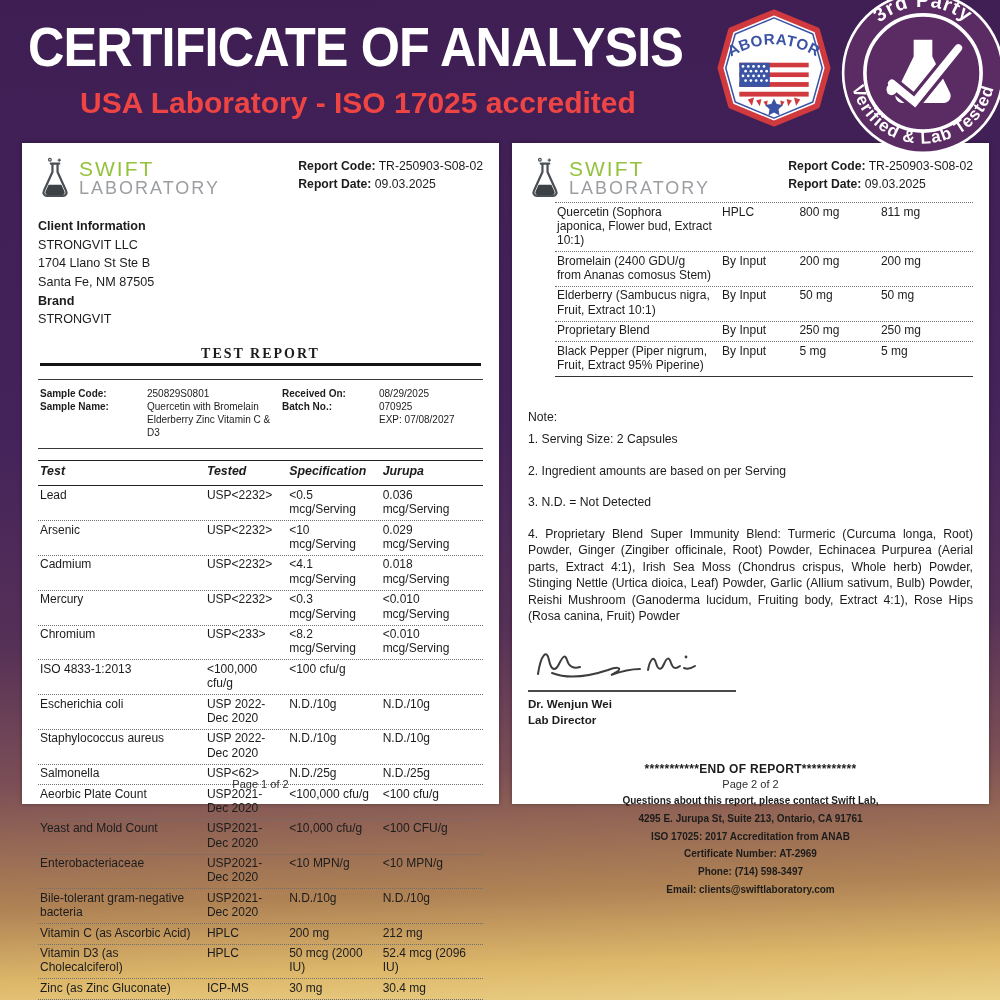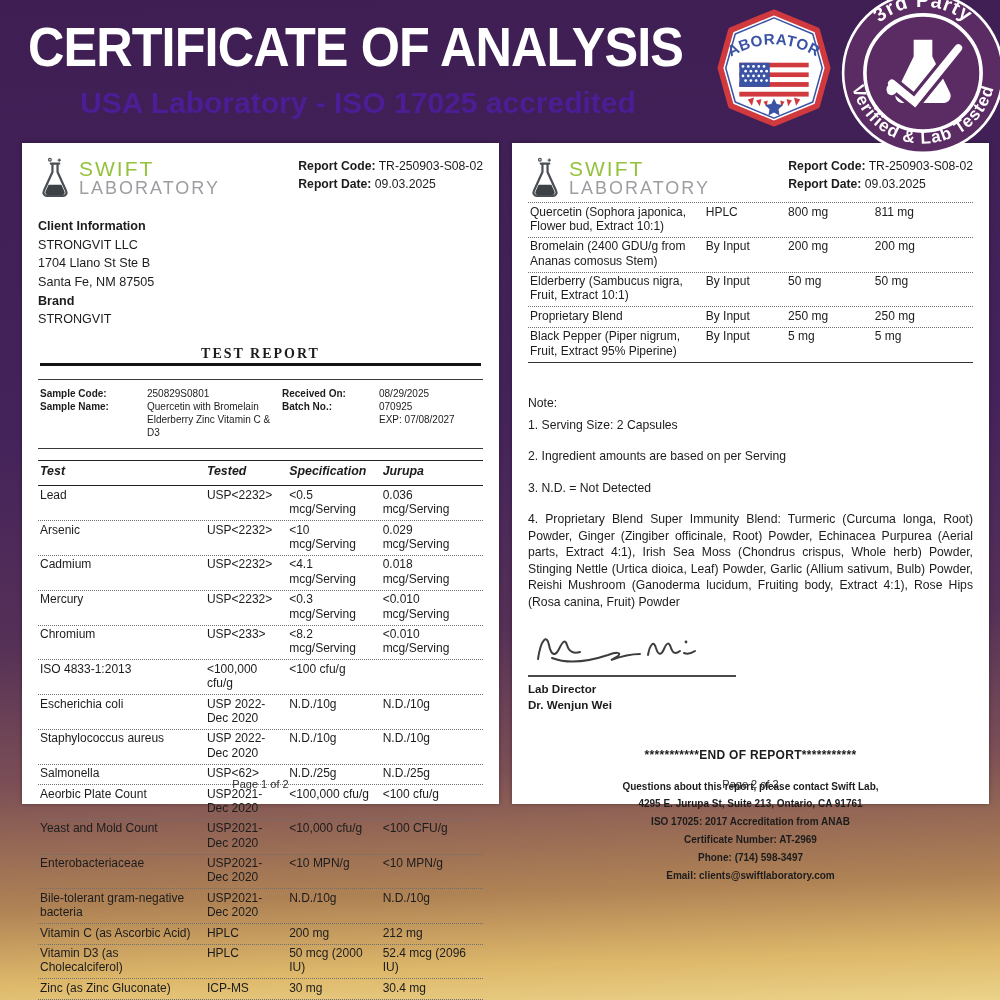--- a/index.html
+++ b/index.html
@@ -13,21 +13,21 @@
   }
 
   
   .hdr-title{
     position:absolute; left:28px; top:14px; color:#fff;
     font-size:56px; font-weight:bold; letter-spacing:-1px;
     transform:scaleX(.90); transform-origin:left top; white-space:nowrap;
   }
   .hdr-sub{
     position:absolute; left:20px; top:86px; width:676px; text-align:center;
-    color:#4c1d95; font-size:30px; font-weight:bold;
+    color:#ef4444; font-size:30px; font-weight:bold;
   }
 
   
   .flag-badge{ position:absolute; left:712px; top:8px; width:124px; height:120px; }
   .seal{ position:absolute; left:840px; top:-10px; width:166px; height:166px; z-index:5; }
 
   
   .page{
     position:absolute; top:143px; width:477px; height:661px;
     background:#fff; color:#1c1c1c; padding:13px 16px 0 16px;
@@ -66,21 +66,21 @@
   .page1 .thead, .page1 .trow{ grid-template-columns:37.5% 18.5% 21% 23%; }
   .page2 .trow{ grid-template-columns:39.5% 18.5% 19.5% 22.5%; }
   .ttable{ margin-top:11px; font-size:12px; }
   .thead{
     font-weight:bold; font-style:italic; font-size:12.4px;
     border-top:1.4px solid #222; border-bottom:1.4px solid #222;
     padding:2px 0 3px 0;
   }
   .thead > div, .trow > div{ padding:1.5px 8px 3.5px 2px; line-height:1.2; }
   .trow{ border-bottom:1px dotted #6f6f6f; }
-  .page2 .ttable{ margin-top:2px; border-top:1px dotted #6f6f6f; }
+  .page2 .ttable{ margin-top:2px; border-top:1px dotted #6f6f6f;margin-left:27px; }
   .page2 .trow:last-of-type{ border-bottom:1.6px solid #333; }
 
   .pg-foot{
     position:absolute; bottom:14px; left:0; width:100%;
     text-align:center; font-size:11px; color:#2e2e2e;
   }
 
   
   .notes{ margin-top:32px; font-size:12.2px; line-height:1.35; }
   .notes .note-h{ margin-bottom:6px; }
@@ -417,22 +417,22 @@
         <g fill="none" stroke="#3d3d3d" stroke-width="2" stroke-linecap="round">
           <path d="M10 34 C13 14 19 9 21 20 C23 30 27 32 31 24 C35 16 37 14 39 20 C41 27 46 29 52 27"></path>
           <path d="M24 33 C42 40 62 36 80 30 C88 27 94 27 90 31 L83 35 C94 31 104 29 112 29"></path>
           <path d="M120 30 C122 19 126 15 128 23 C130 30 133 31 136 24 C139 17 141 17 143 23 C145 29 148 29 152 26"></path>
           <path d="M156 28 q5 2 11 -2"></path>
         </g>
         <circle cx="158" cy="17" r="1.4" fill="#3d3d3d"></circle>
       </svg>
     </div>
     <div class="sig-name">
+      <div>Dr. Wenjun Wei</div>
       <div>Lab Director</div>
-      <div>Dr. Wenjun Wei</div>
     </div>
   </div>
 
   <div class="eor">***********END OF REPORT***********</div>
 
   <div class="contact">
     <div>Questions about this report, please contact Swift Lab,</div>
     <div>4295 E. Jurupa St, Suite 213, Ontario, CA 91761</div>
     <div>ISO 17025: 2017 Accreditation from ANAB</div>
     <div>Certificate Number: AT-2969</div>

